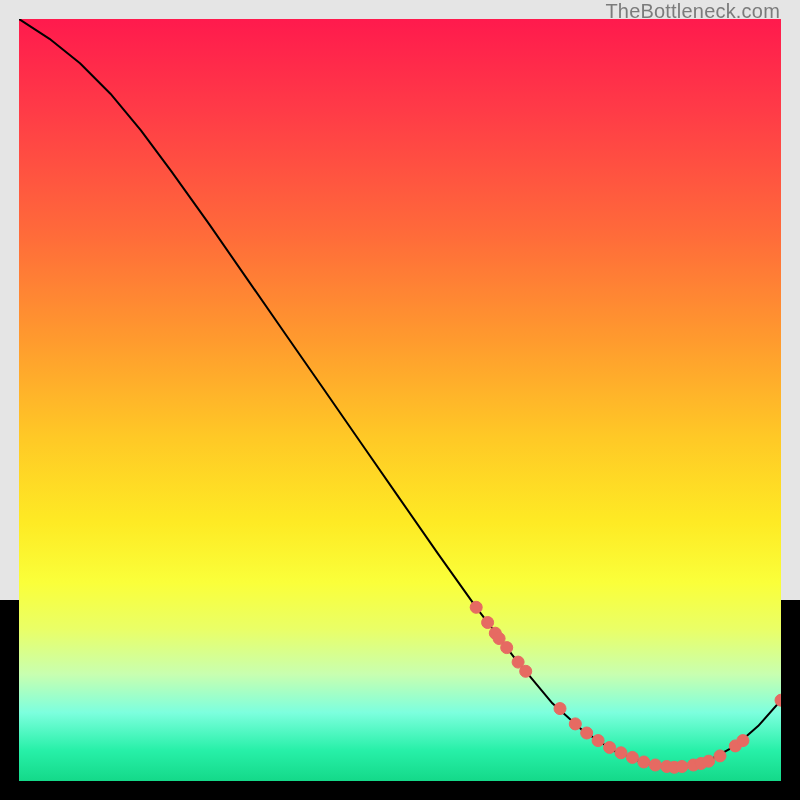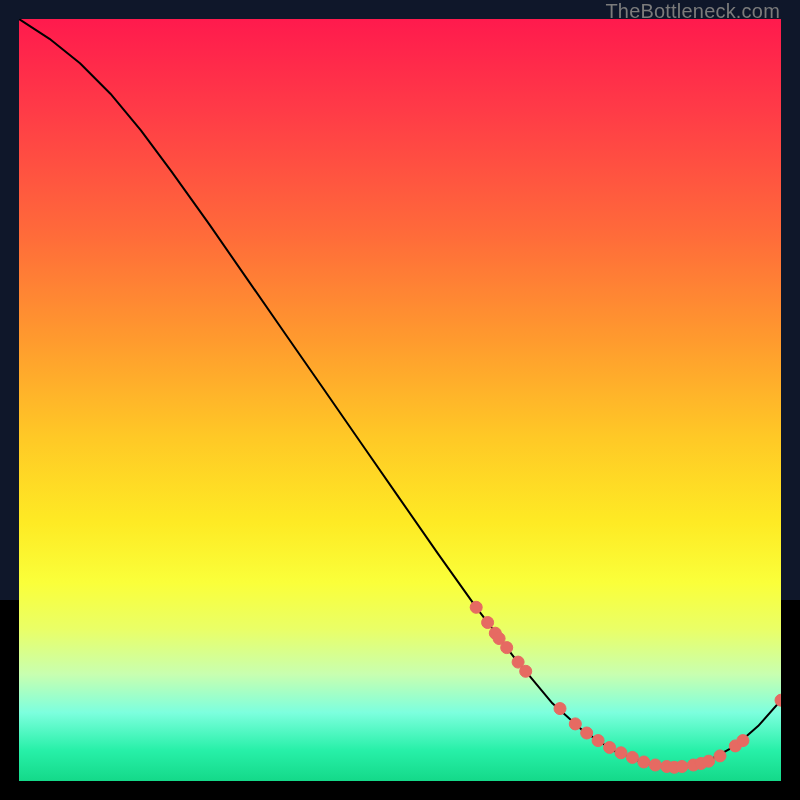--- a/index.html
+++ b/index.html
@@ -7,21 +7,21 @@
     padding: 0;
     width: 800px;
     height: 800px;
     background: #000;
     font-family: Arial, Helvetica, sans-serif;
   }
   .stage {
     position: relative;
     width: 800px;
     height: 600px;
-    background: #0f172a;
+    background: #e5e5e5;
   }
   .plot {
     position: absolute;
     left: 19px;
     top: 19px;
     width: 762px;
     height: 762px;
     
     background: linear-gradient(
       to bottom,

